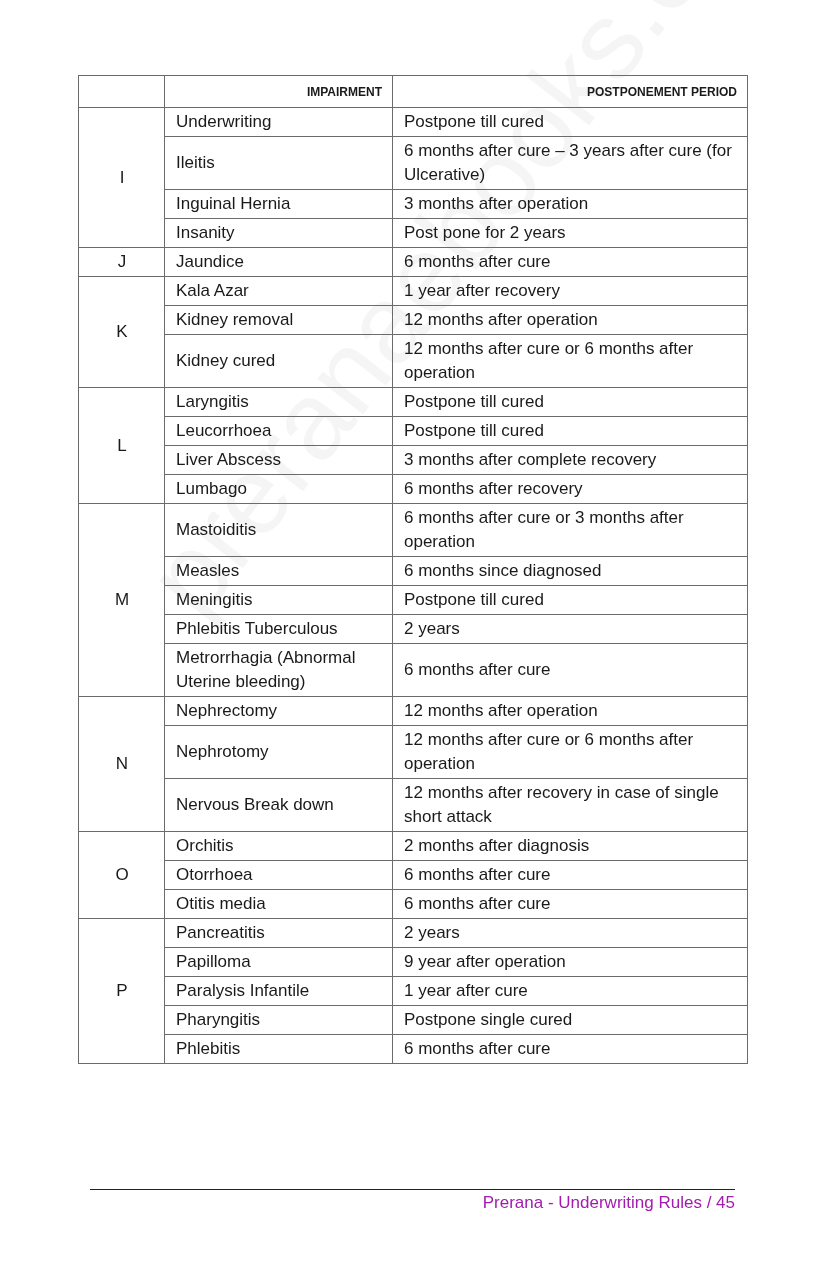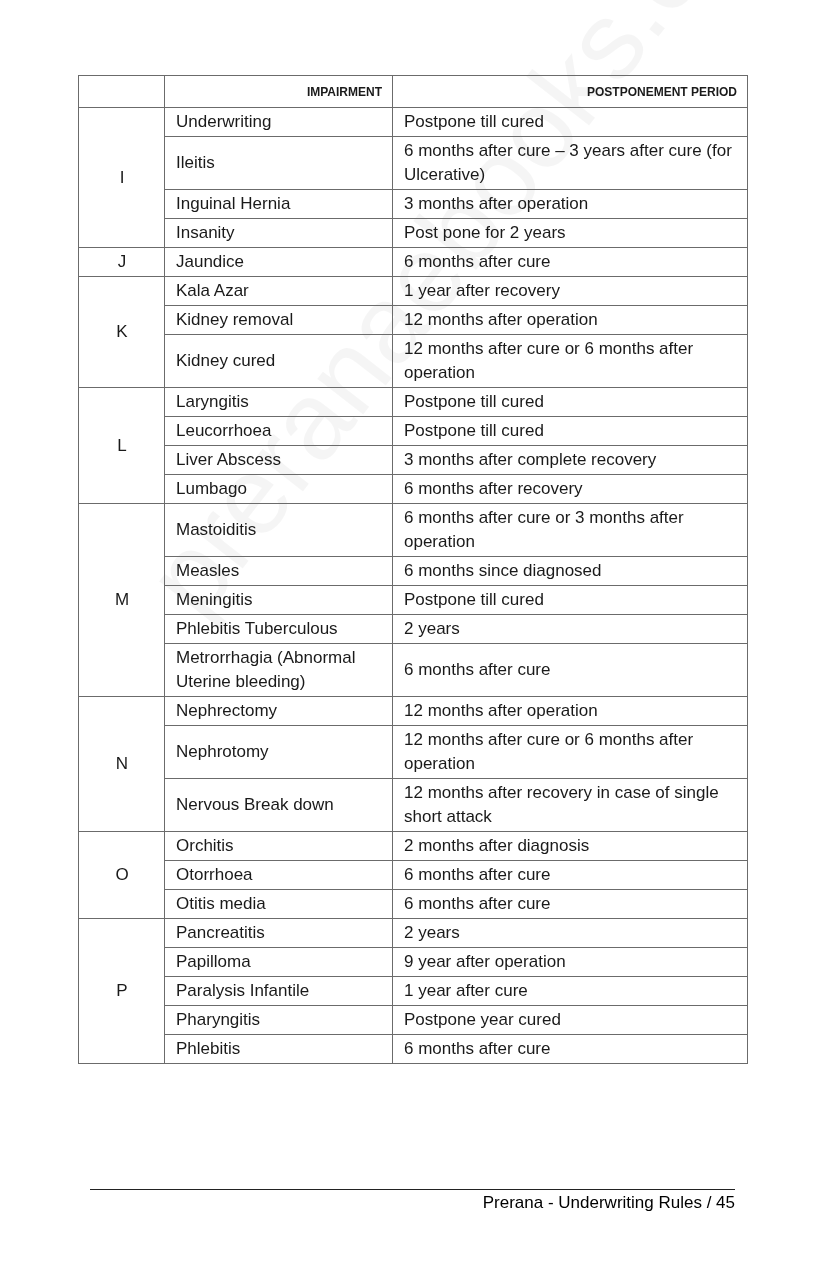--- a/index.html
+++ b/index.html
@@ -9,21 +9,21 @@
                opacity:0.035; transform:rotate(-52deg); transform-origin:left top;
                white-space:nowrap; pointer-events:none; font-family:"Liberation Sans", sans-serif; }
   table.main { position:absolute; left:78px; top:75px; width:669px; border-collapse:collapse;
                table-layout:fixed; font-size:17px; }
   table.main td, table.main th { border:1px solid #6b6b6b; padding:2px 10px 2px 11px; vertical-align:middle;
                line-height:24px; text-align:left; font-weight:normal; }
   table.main th { font-weight:bold; text-align:right; height:27px; font-size:12px; }
   td.letter { text-align:center !important; font-weight:bold; padding:0; }
   col.c1 { width:86px; } col.c2 { width:228px; } col.c3 { width:355px; }
   .footer-rule { position:absolute; left:90px; top:1189px; width:645px; border-top:1px solid #222; }
-  .footer { position:absolute; right:90px; top:1193px; font-size:17px; color:#000000; }
+  .footer { position:absolute; right:90px; top:1193px; font-size:17px; color:#a21caf; }
 </style>
 </head>
 <body>
 
 <div class="watermark">preranaebooks.com</div>
 
 <table class="main">
   <colgroup>
       <col class="c1">
       <col class="c2">
@@ -144,21 +144,21 @@
       <tr>
         <td>Papilloma</td>
         <td>9 year after operation</td>
       </tr>
       <tr>
         <td>Paralysis Infantile</td>
         <td>1 year after cure</td>
       </tr>
       <tr>
         <td>Pharyngitis</td>
-        <td>Postpone year cured</td>
+        <td>Postpone single cured</td>
       </tr>
       <tr>
         <td>Phlebitis</td>
         <td>6 months after cure</td>
       </tr>
     </tbody>
 </table>
 
 <div class="footer-rule"></div>
 <div class="footer">Prerana - Underwriting Rules / 45</div>

